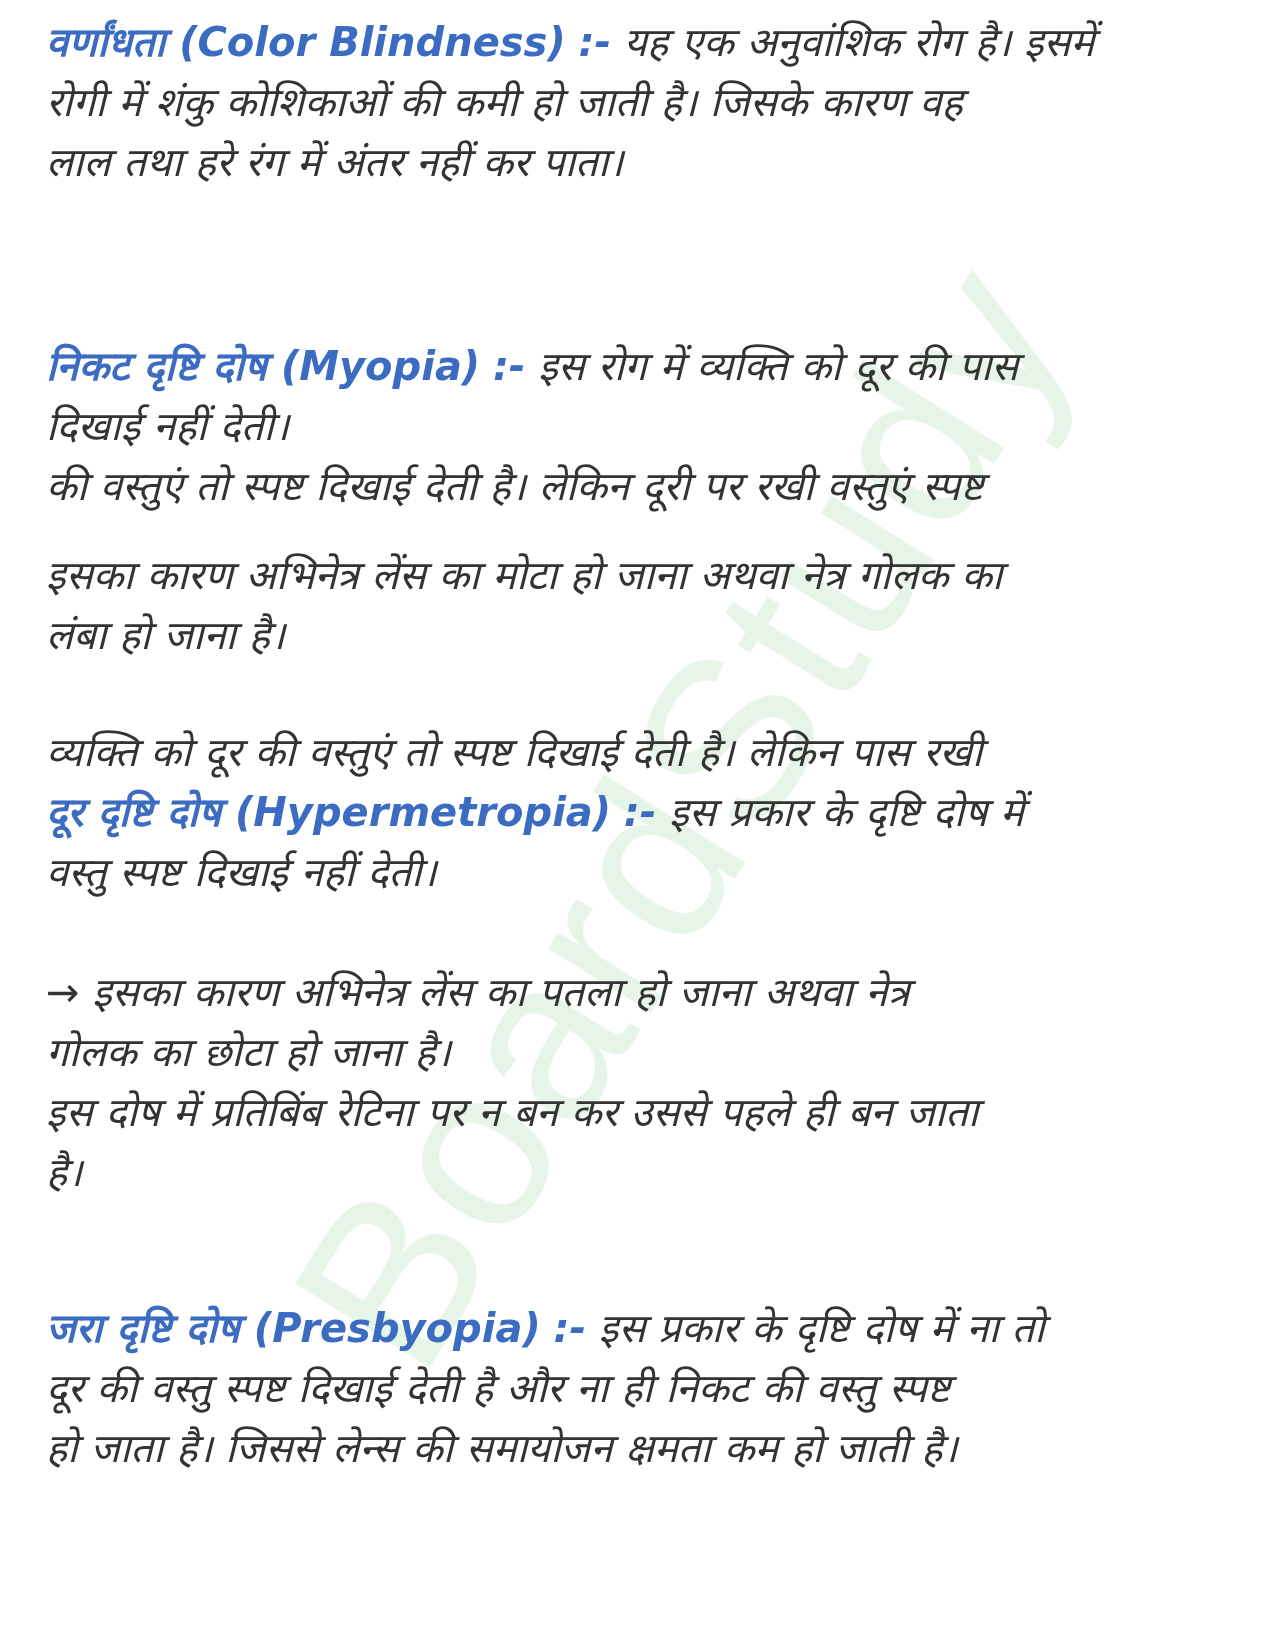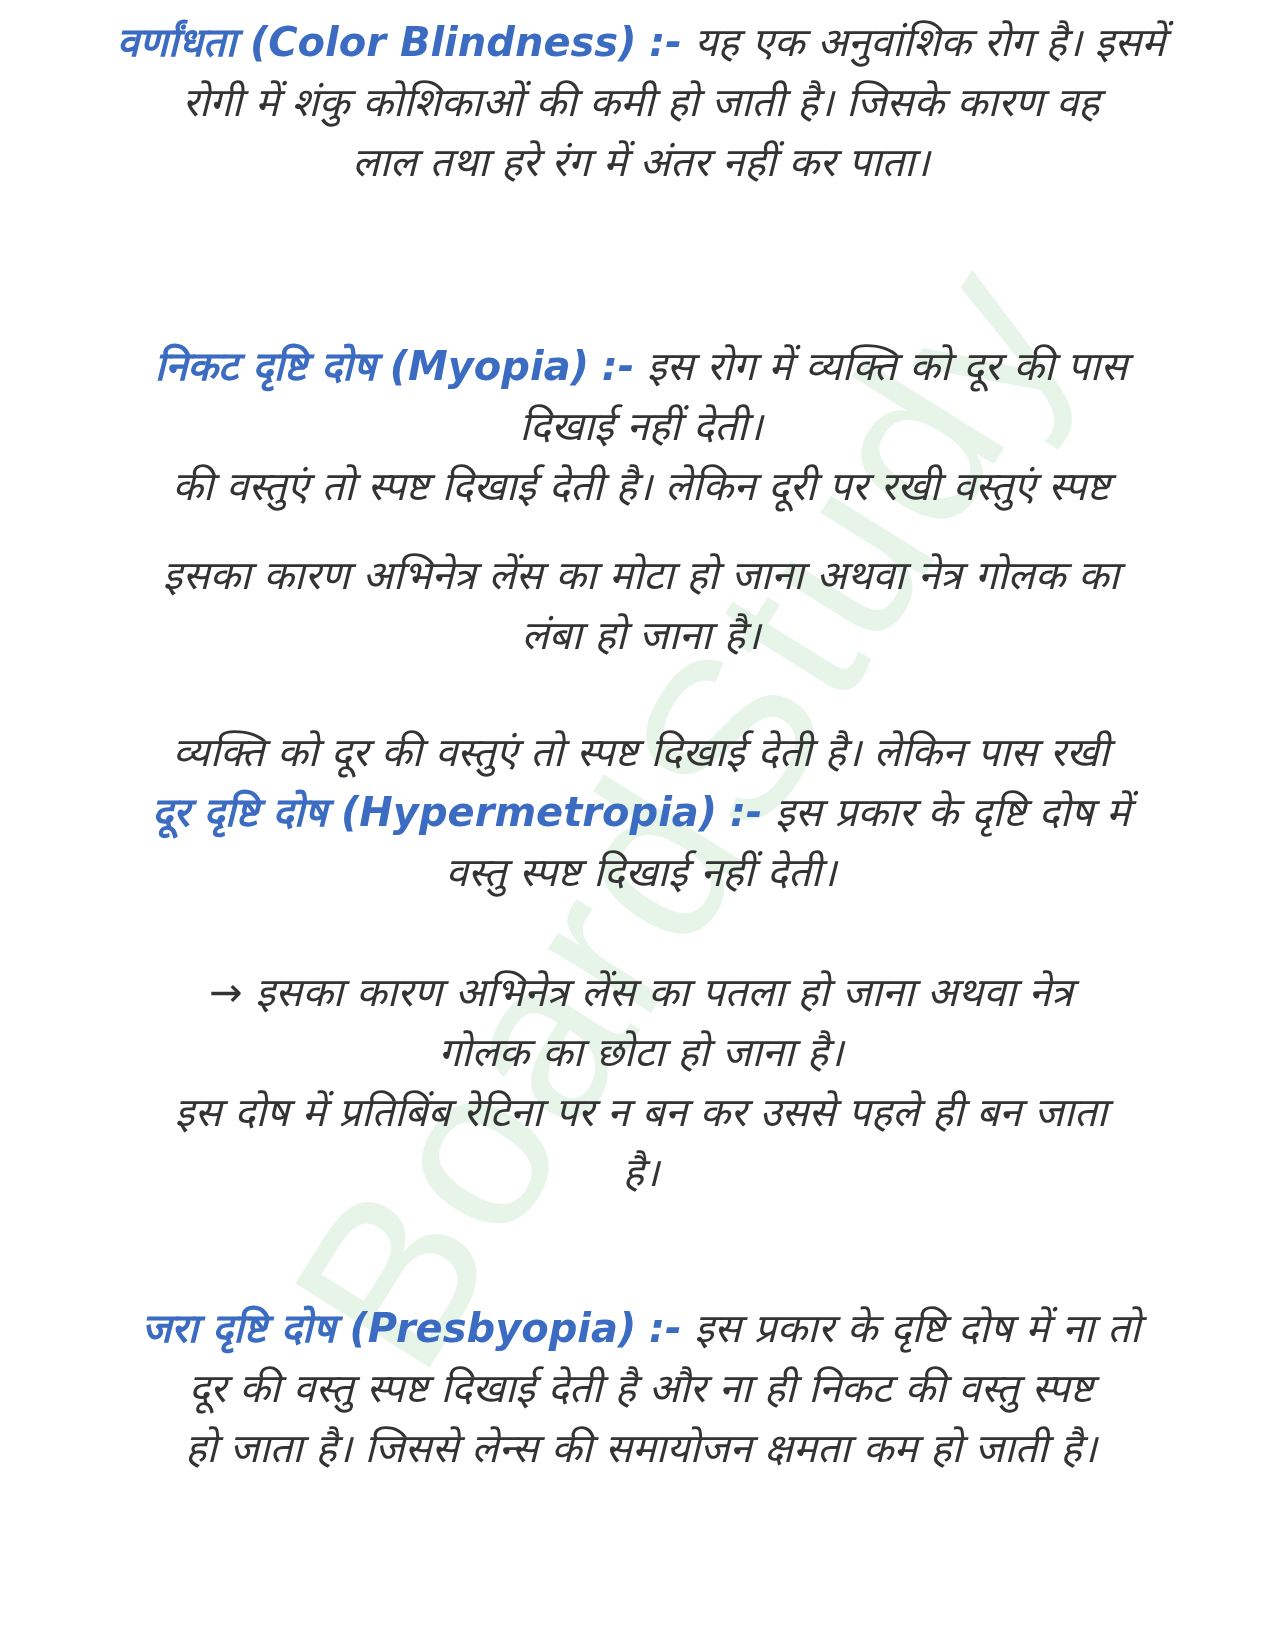--- a/index.html
+++ b/index.html
@@ -28,21 +28,20 @@
     z-index: 0;
   }
   .para {
     position: absolute;
     left: 46px;
     width: 1190px;
     font-size: 40px;
     line-height: 60px;
     font-style: italic;
     color: #333333;
-    text-align: center;
   }
   .term {
     color: #3b6cc2;
     font-weight: bold;
   }
   .sep { color: #3b6cc2; font-weight: bold; }
   .line { display: block; white-space: nowrap; }
 </style>
 </head>
 <body>

